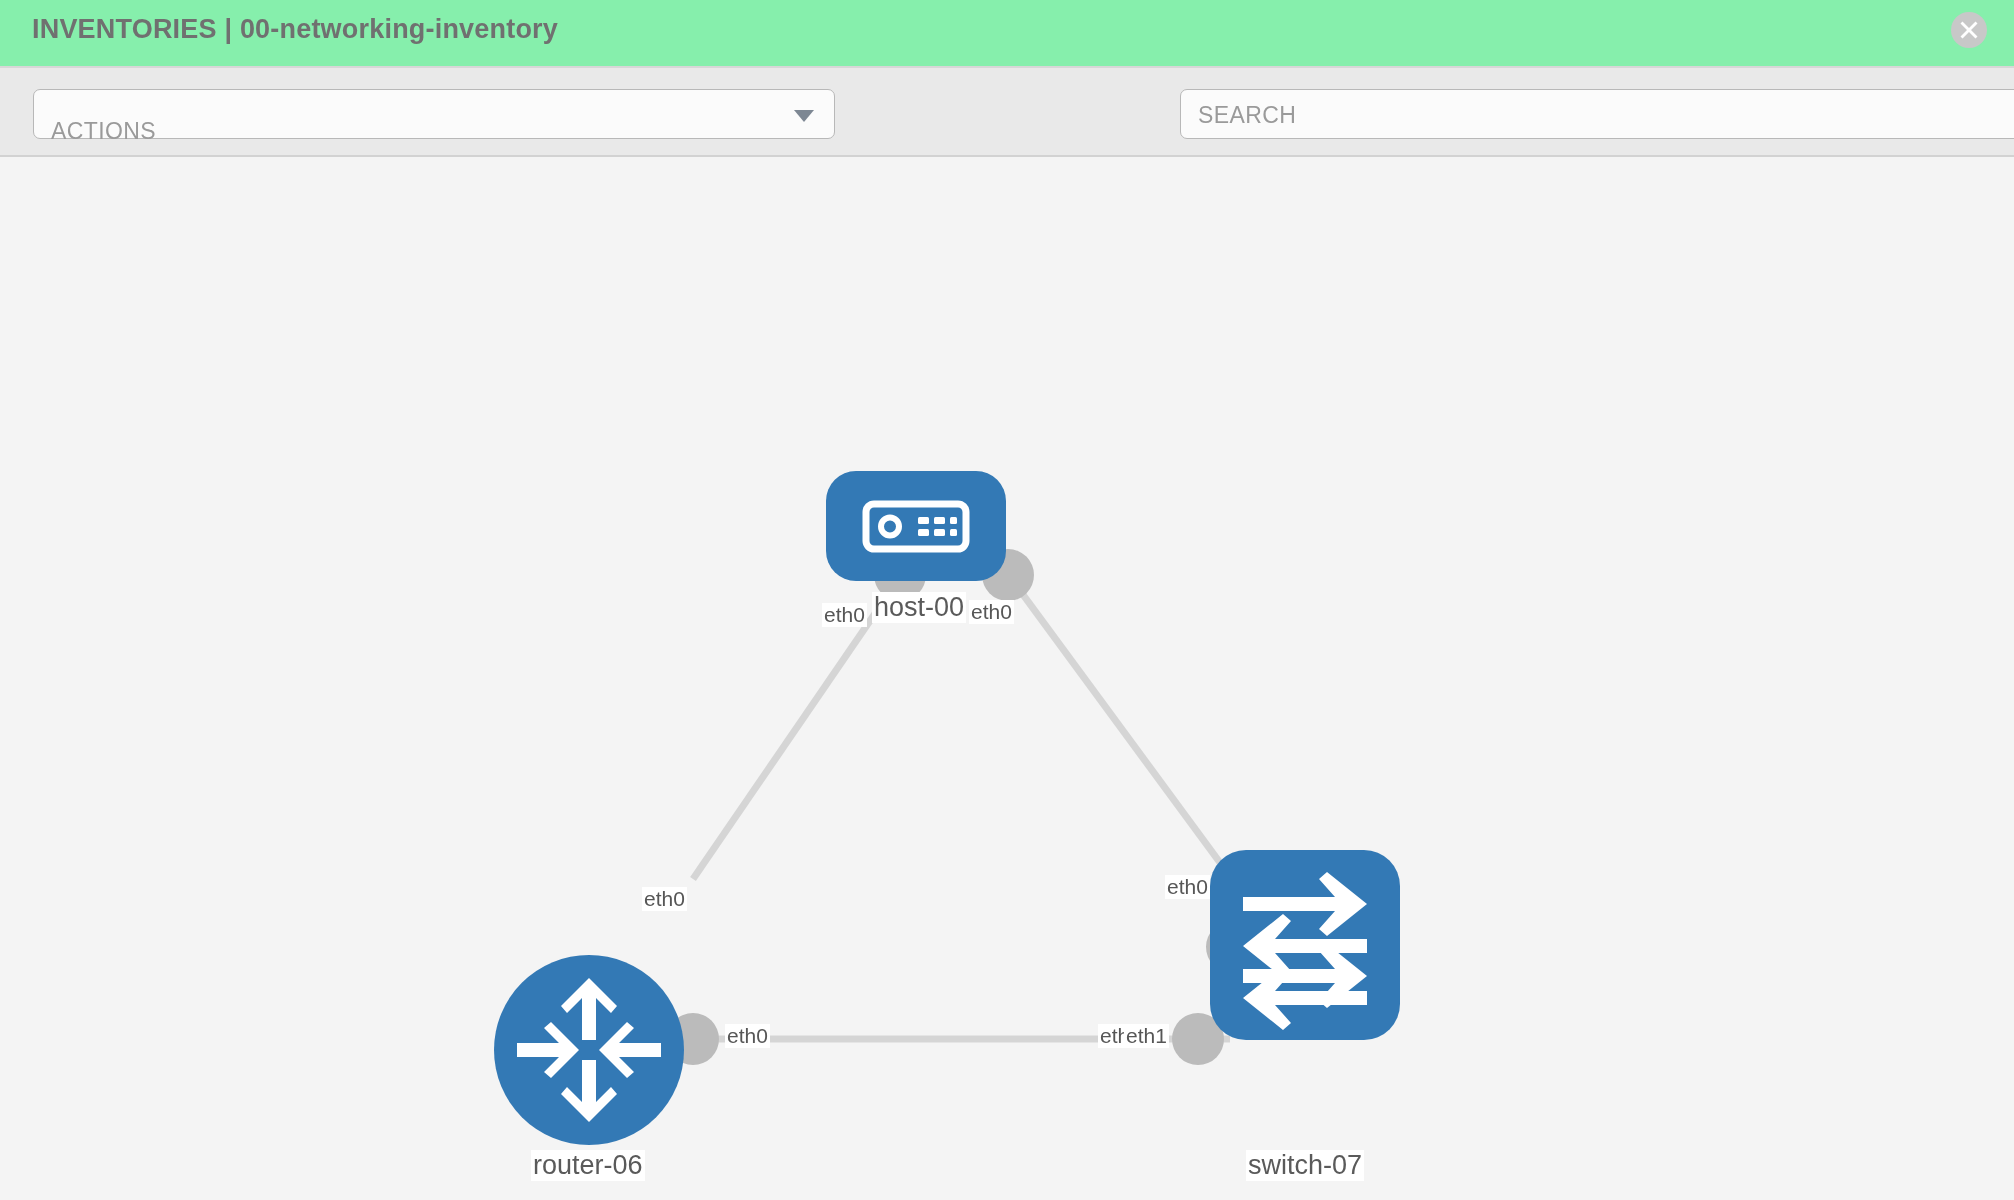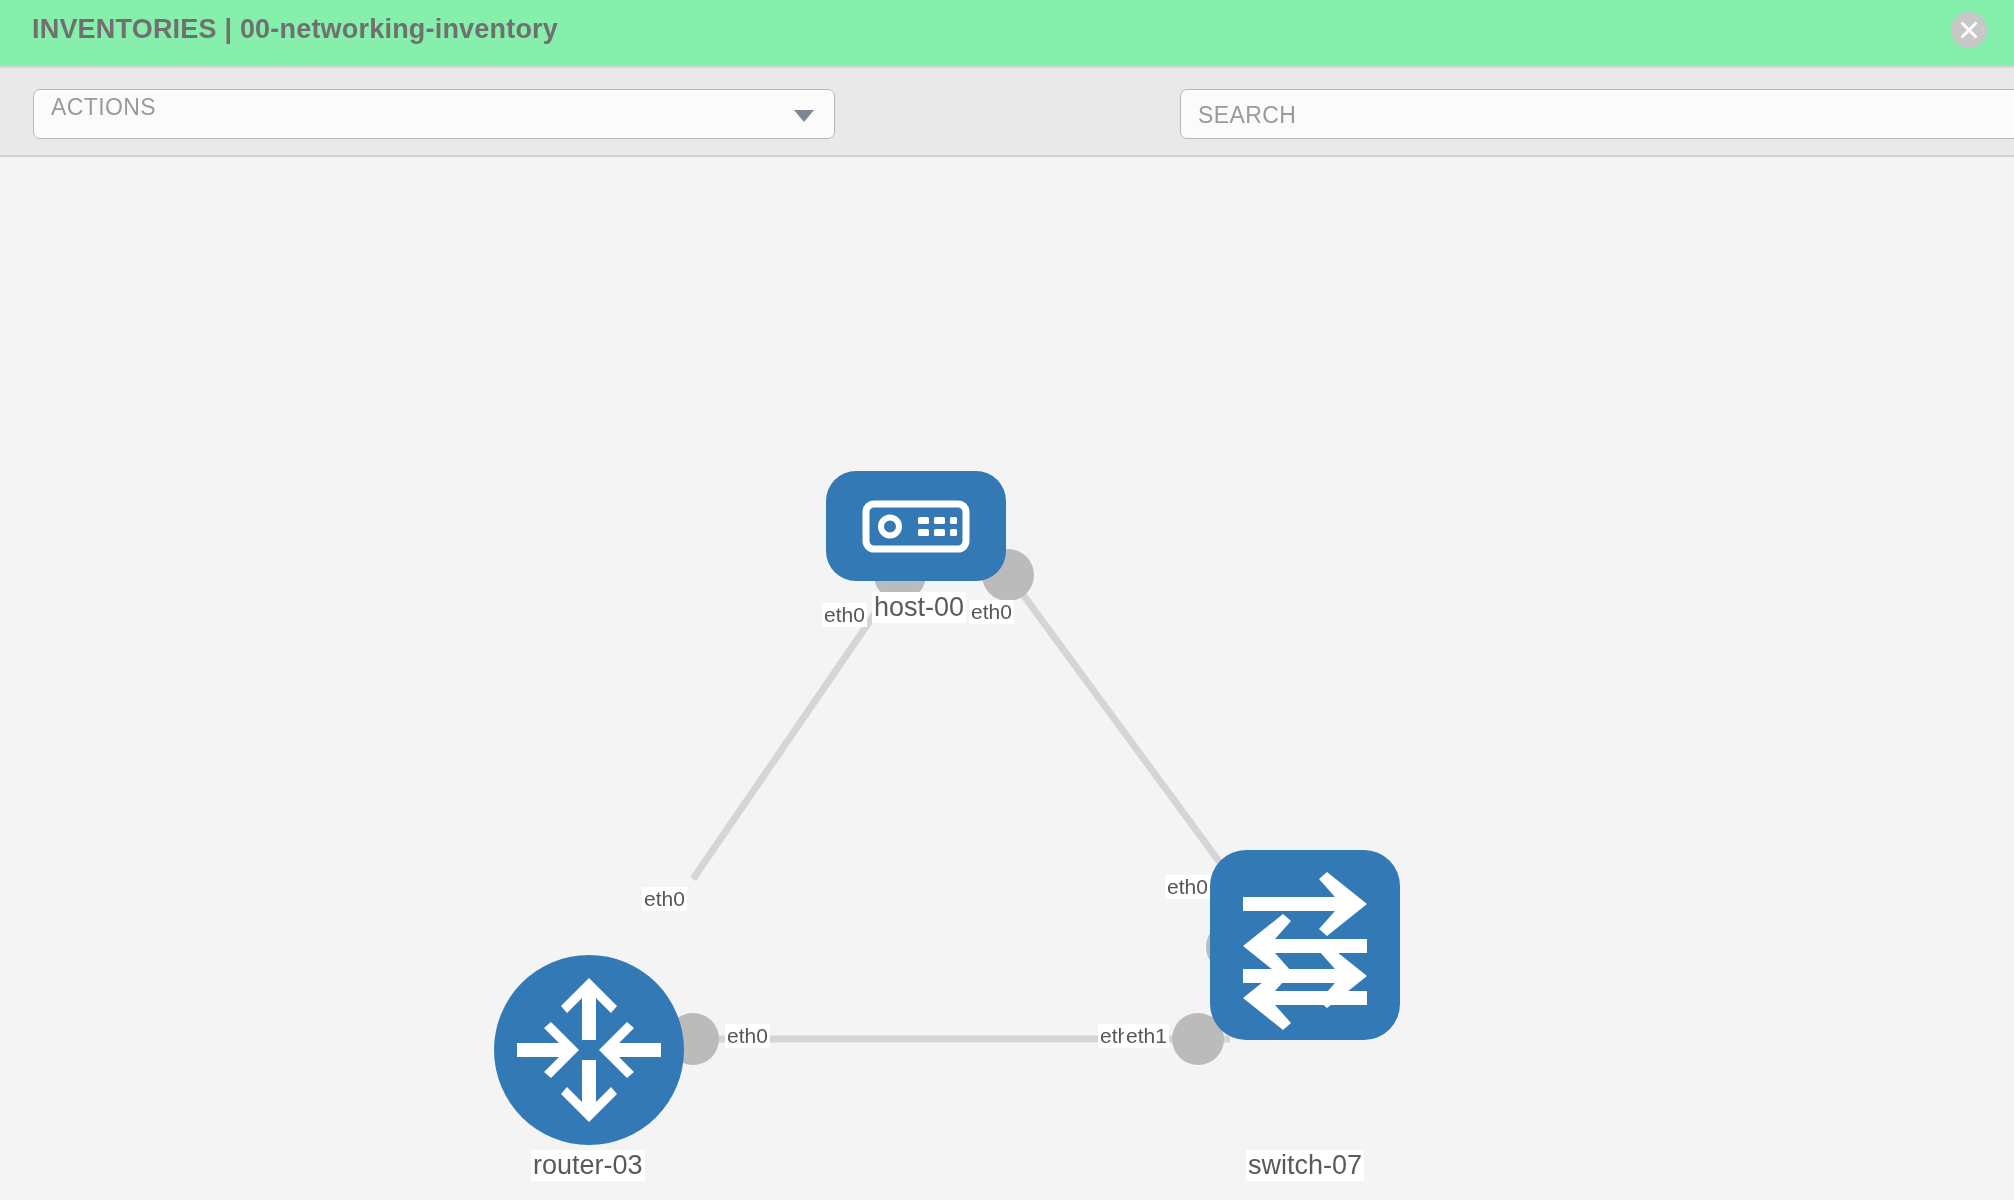--- a/index.html
+++ b/index.html
@@ -36,21 +36,21 @@
     border-bottom: 2px solid #d2d2d2;
   }
   .actions-select {
     position: absolute; left: 33px; top: 21px;
     width: 802px; height: 50px;
     background: #fbfbfb;
     border: 1px solid #b8b8b8; border-radius: 7px;
     cursor: pointer;
   }
   .actions-label {
-    position: absolute; left: 17px; top: 4px;
+    position: absolute; left: 17px; top: 28px;
     font-size: 23px; color: #9a9a9a; letter-spacing: .4px;
   }
   .caret {
     position: absolute; right: 20px; top: 20px;
     width: 0; height: 0;
     border-left: 10px solid transparent;
     border-right: 10px solid transparent;
     border-top: 12px solid #7d8793;
   }
   .tool-icon {
@@ -206,17 +206,17 @@
 
     <div class="if-label" style="left:822px; top:446px;">eth0</div>
     <div class="if-label" style="left:969px; top:443px;">eth0</div>
     <div class="if-label" style="left:642px; top:730px;">eth0</div>
     <div class="if-label" style="left:1165px; top:718px;">eth0</div>
     <div class="if-label" style="left:725px; top:867px;">eth0</div>
     <div class="if-label" style="left:1098px; top:867px;">eth0</div>
     <div class="if-label" style="left:1124px; top:867px;">eth1</div>
 
     <div class="node-label" style="left:872px; top:435px;text-align:center;">host-00</div>
-    <div class="node-label" style="left:531px; top:993px;">router-03</div>
+    <div class="node-label" style="left:531px; top:993px;">router-06</div>
     <div class="node-label" style="left:1246px; top:993px;">switch-07</div>
 
   </div>
 </div>
 
 </body></html>

